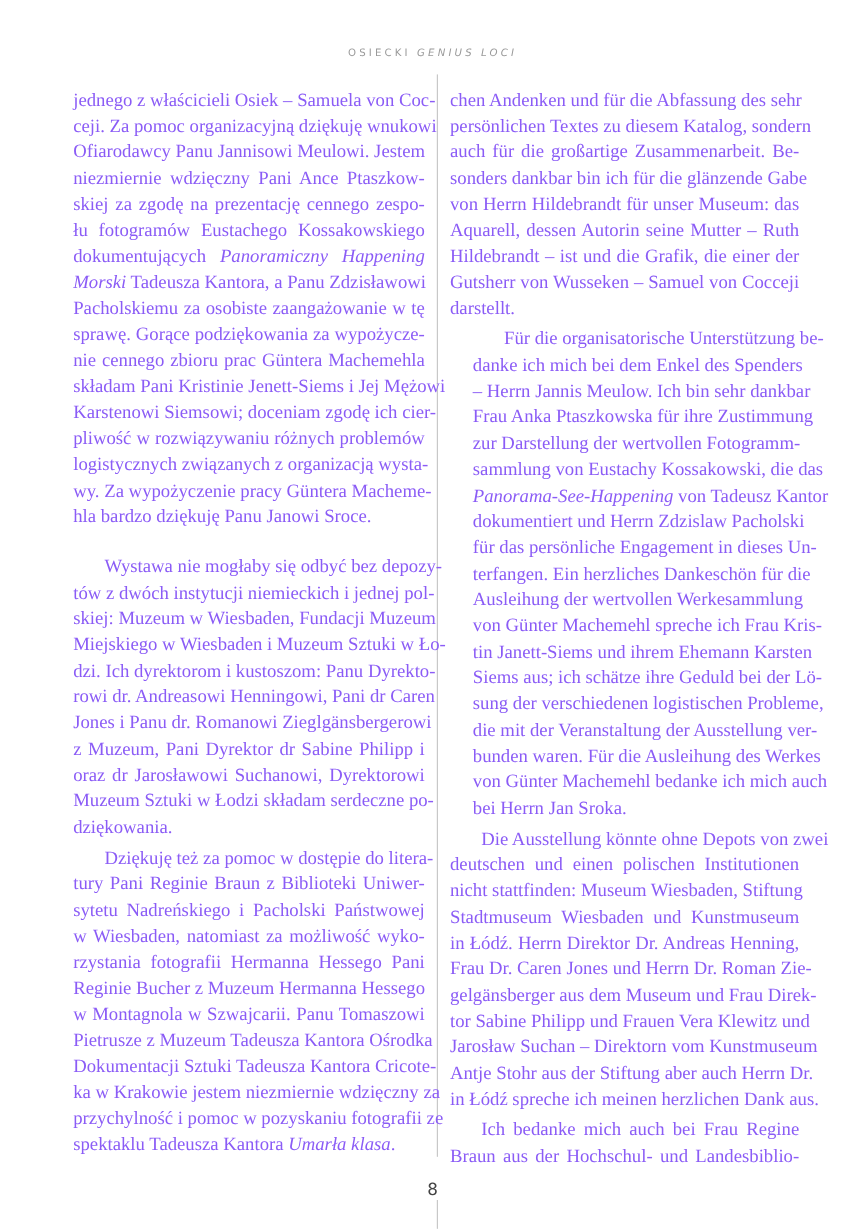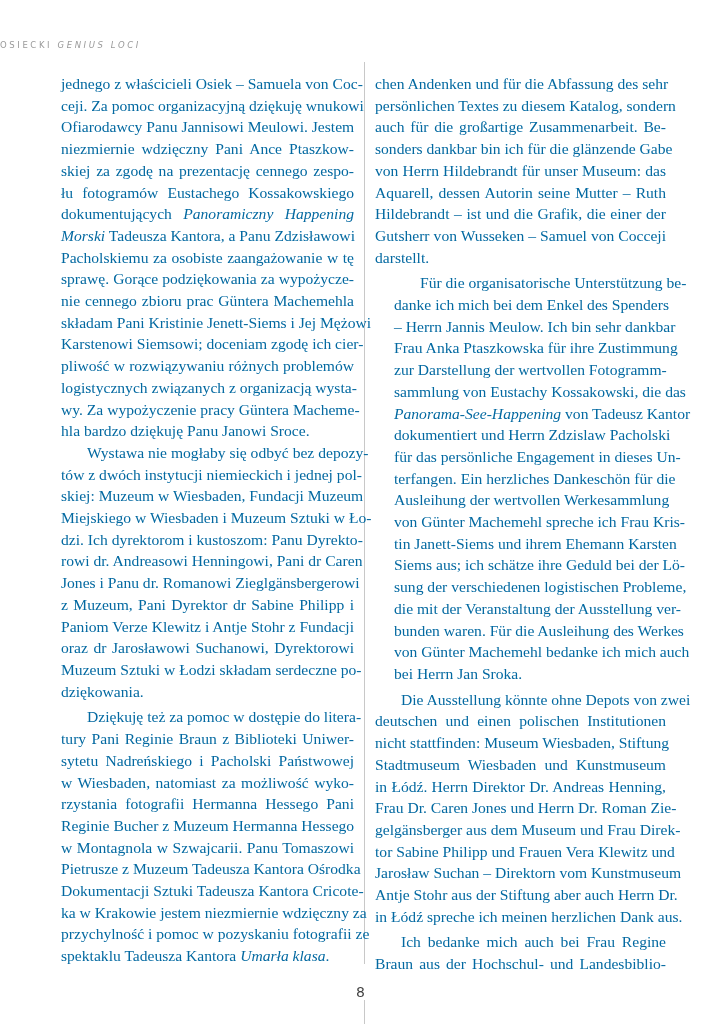--- a/index.html
+++ b/index.html
@@ -1,28 +1,28 @@
 <!DOCTYPE html>
 <html><head>
 <meta charset="utf-8">
 <style>
   html, body { margin: 0; padding: 0; background: #ffffff; }
   body { width: 721px; height: 1024px; position: relative; overflow: hidden; font-family: "DejaVu Serif", "Liberation Serif", serif; color: #333333; }
   .running-head {
-    position: absolute; top: 40px; left: 0; width: 721px; 
+    position: absolute; top: 40px; left: 0; width: 721px; text-align: center;
     font-family: "DejaVu Sans", "Liberation Sans", sans-serif;
     font-size: 8.5px; letter-spacing: 2.6px; color: #9a9a9a;
   }
   .running-head .it { font-style: italic; }
   .divider-top { position: absolute; left: 364px; top: 62px; width: 1px; height: 902px; background: #c8c8c8; }
   .divider-bottom { position: absolute; left: 364px; top: 1000px; width: 1px; height: 24px; background: #c8c8c8; }
   .column {
     position: absolute; top: 73px;
     font-family: "Liberation Serif", "DejaVu Serif", serif;
-    font-size: 15.6px; line-height: 21.7px; color: #0369a1;
+    font-size: 15.6px; line-height: 21.7px; color: #8b5cf6;
     text-align: justify; hyphens: manual;
   }
   .col-left { left: 61px; width: 293px; }
   .col-right { left: 375px; width: 291px; }
   .column p { margin: 0; }
   .column .ln { display: block; text-align: justify; text-align-last: justify; white-space: nowrap; }
   .column .ln.last { text-align-last: left; }
   .column .ln.first-indent { padding-left: 26px; }
   .it { font-style: italic; }
   .page-number {
@@ -53,30 +53,29 @@
       <span class="ln">Pacholskiemu za osobiste zaangażowanie w tę</span>
       <span class="ln">sprawę. Gorące podziękowania za wypożycze-</span>
       <span class="ln">nie cennego zbioru prac Güntera Machemehla</span>
       <span class="ln">składam Pani Kristinie Jenett-Siems i Jej Mężowi</span>
       <span class="ln">Karstenowi Siemsowi; doceniam zgodę ich cier-</span>
       <span class="ln">pliwość w rozwiązywaniu różnych problemów</span>
       <span class="ln">logistycznych związanych z organizacją wysta-</span>
       <span class="ln">wy. Za wypożyczenie pracy Güntera Macheme-</span>
       <span class="ln last">hla bardzo dziękuję Panu Janowi Sroce.</span>
     </p>
-    <p style="margin-top: 0;">
+    <p style="margin-top: 20px;">
       <span class="ln first-indent">Wystawa nie mogłaby się odbyć bez depozy-</span>
       <span class="ln">tów z dwóch instytucji niemieckich i jednej pol-</span>
       <span class="ln">skiej: Muzeum w Wiesbaden, Fundacji Muzeum</span>
       <span class="ln">Miejskiego w Wiesbaden i Muzeum Sztuki w Ło-</span>
       <span class="ln">dzi. Ich dyrektorom i kustoszom: Panu Dyrekto-</span>
       <span class="ln">rowi dr. Andreasowi Henningowi, Pani dr Caren</span>
       <span class="ln">Jones i Panu dr. Romanowi Zieglgänsbergerowi</span>
       <span class="ln">z Muzeum, Pani Dyrektor dr Sabine Philipp i</span>
-      <span class="ln">Paniom Verze Klewitz i Antje Stohr z Fundacji</span>
       <span class="ln">oraz dr Jarosławowi Suchanowi, Dyrektorowi</span>
       <span class="ln">Muzeum Sztuki w Łodzi składam serdeczne po-</span>
       <span class="ln last">dziękowania.</span>
     </p>
     <p style="margin-top: 4px;">
       <span class="ln first-indent">Dziękuję też za pomoc w dostępie do litera-</span>
       <span class="ln">tury Pani Reginie Braun z Biblioteki Uniwer-</span>
       <span class="ln">sytetu Nadreńskiego i Pacholski Państwowej</span>
       <span class="ln">w Wiesbaden, natomiast za możliwość wyko-</span>
       <span class="ln">rzystania fotografii Hermanna Hessego Pani</span>

